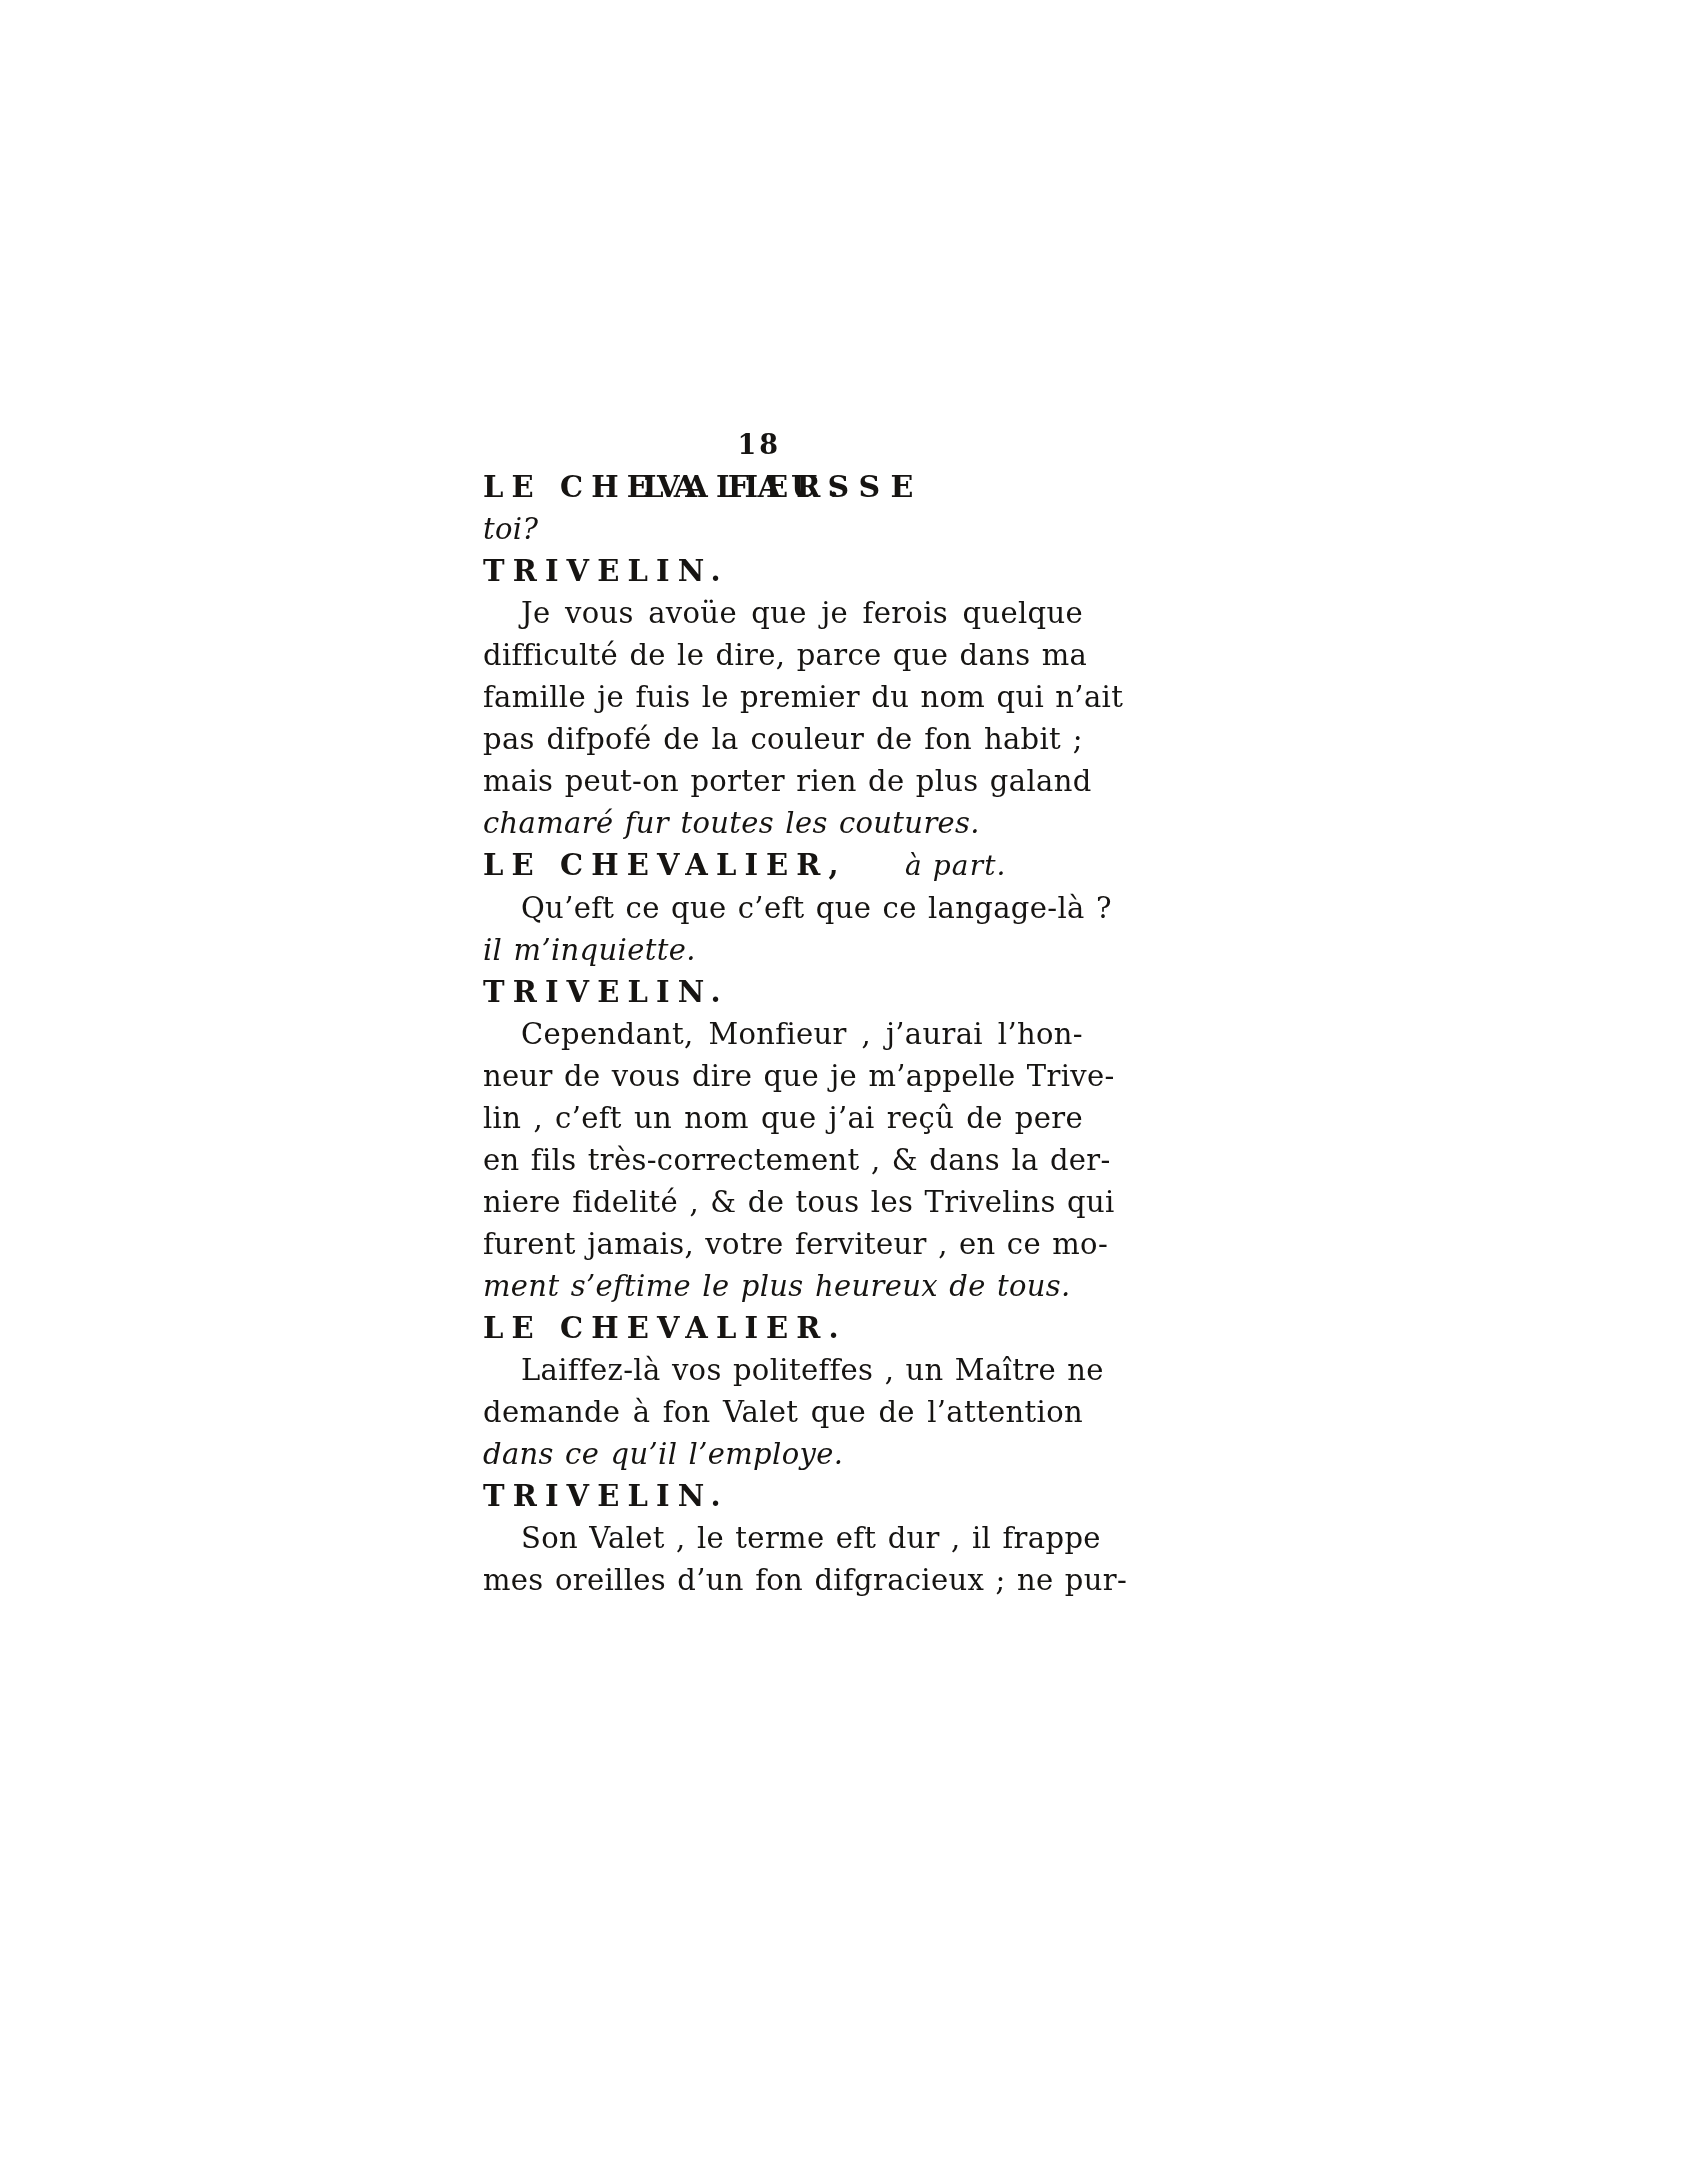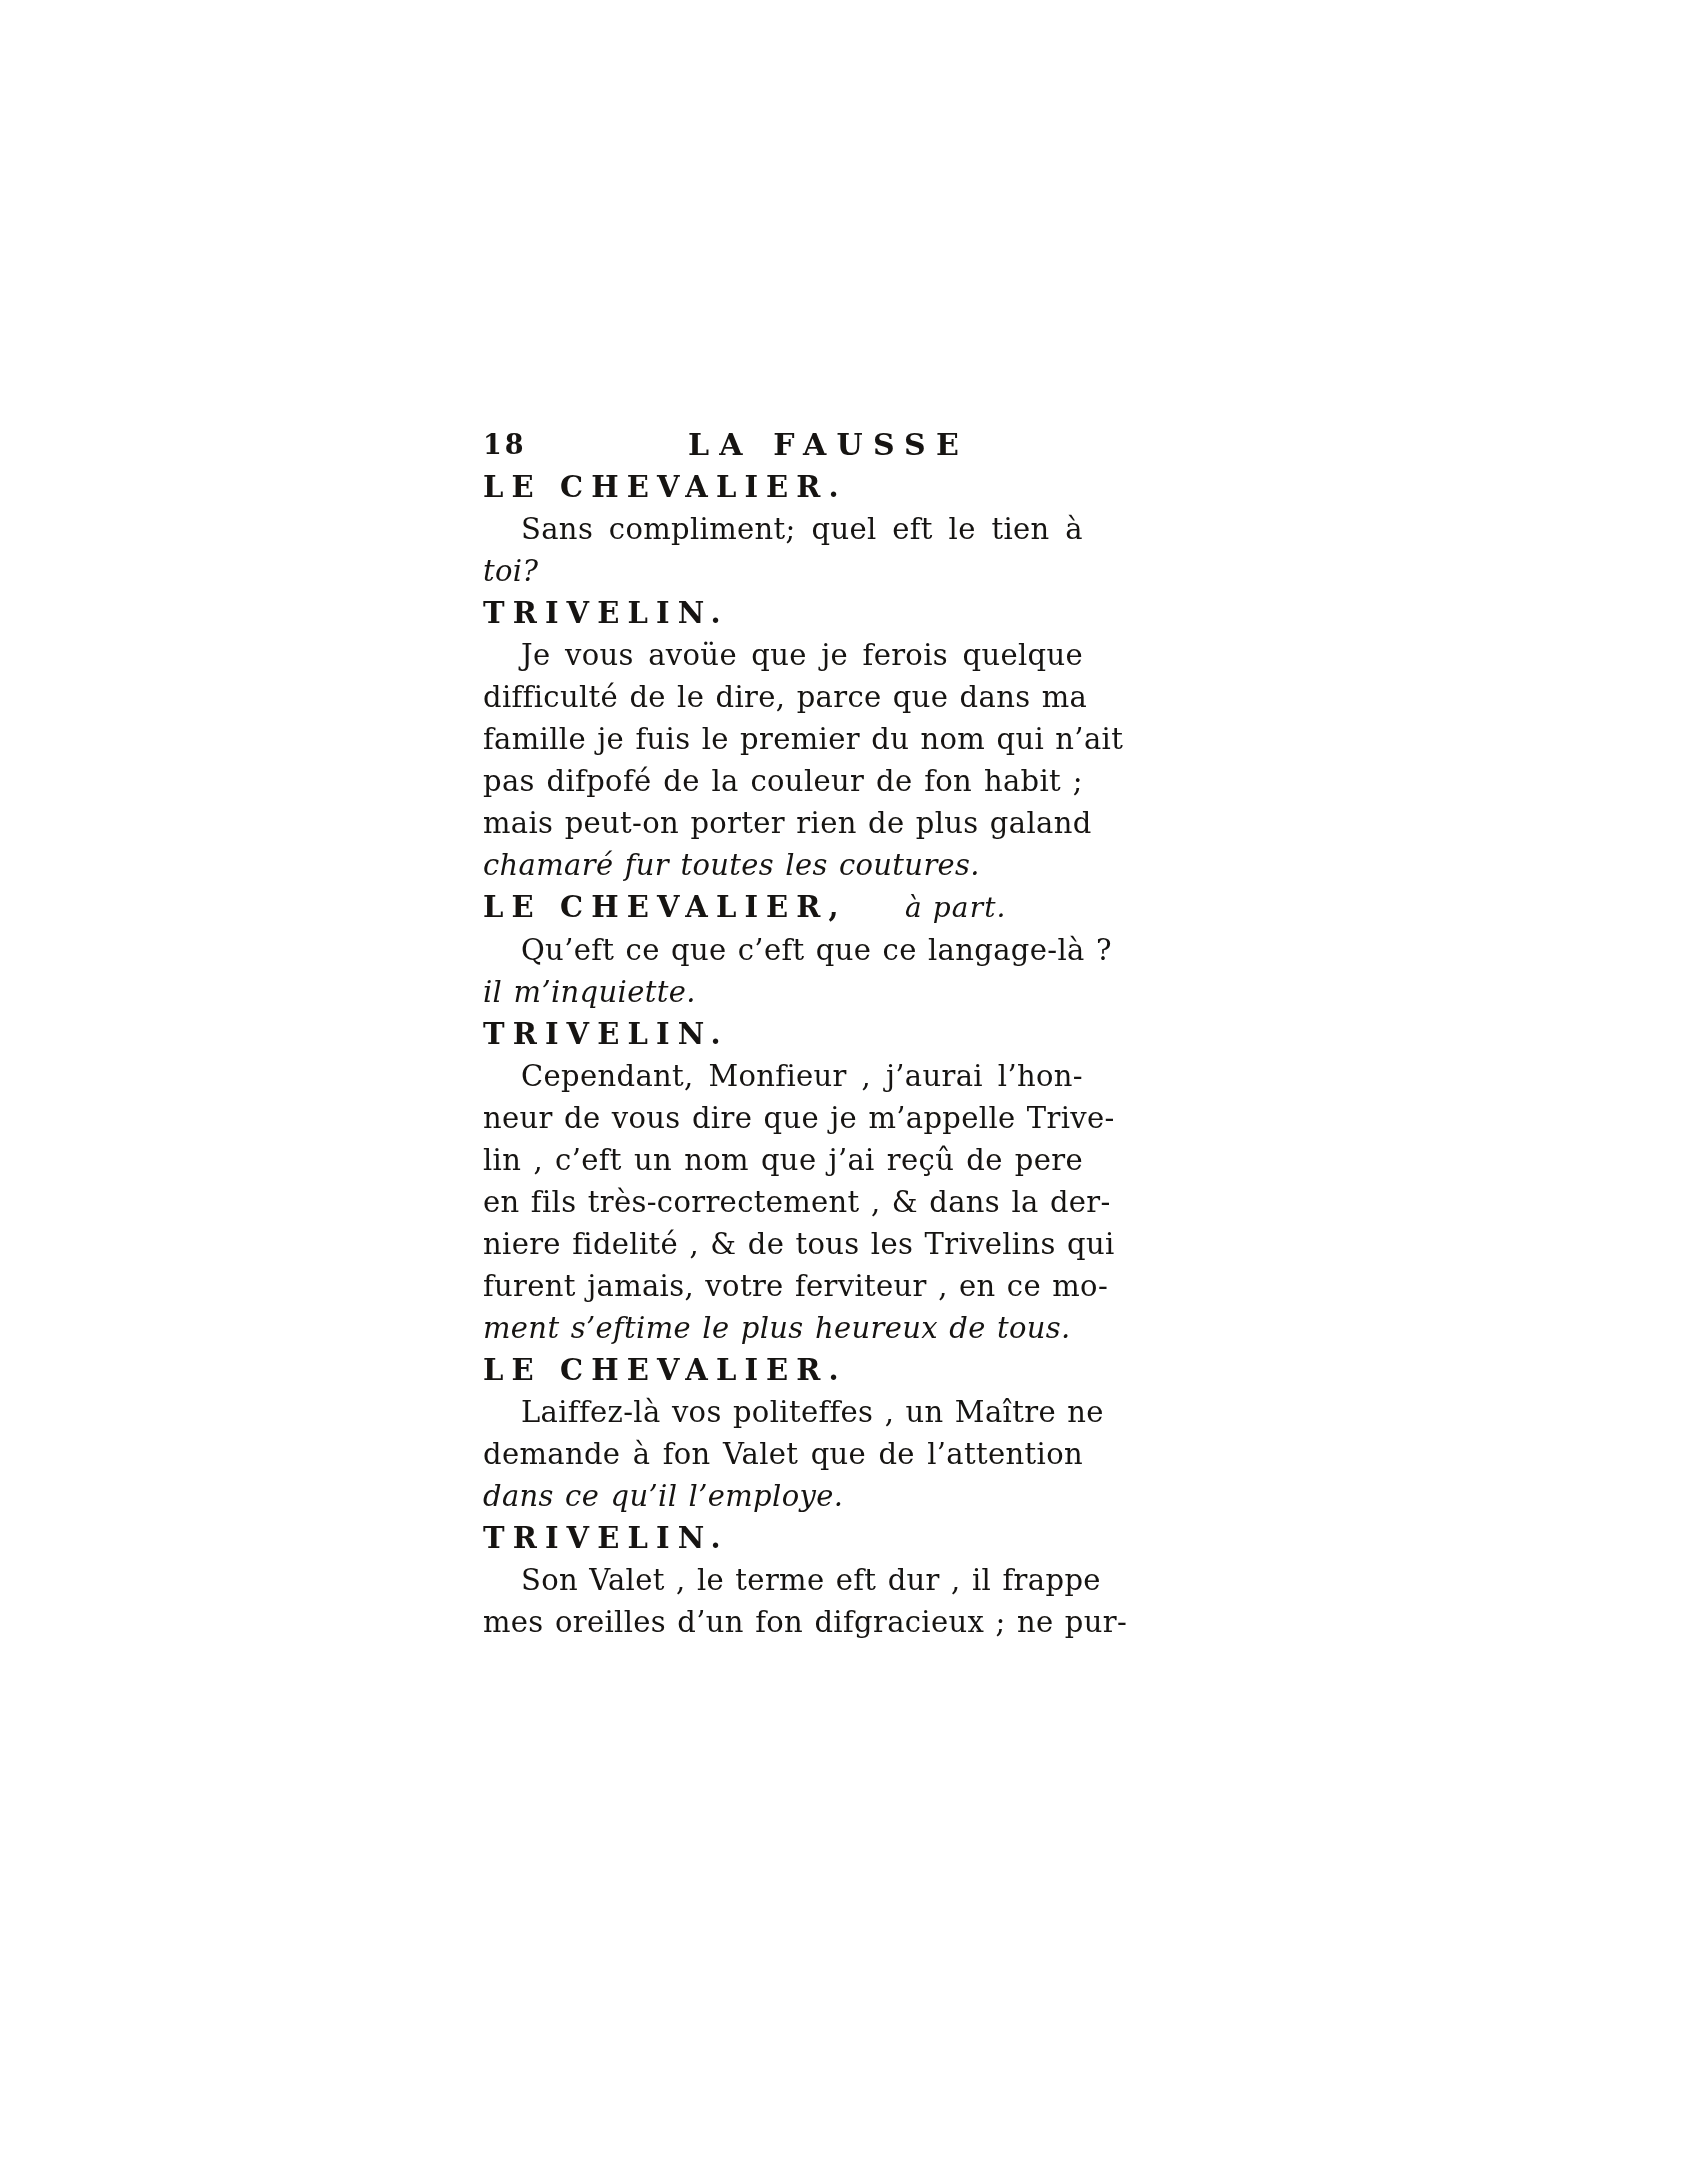--- a/index.html
+++ b/index.html
@@ -19,20 +19,21 @@
     position: absolute;
     top: 424px;
     left: 483px;
     width: 600px;
   }
   .page-header {
     display: flex;
     align-items: center;
     line-height: 42px;
     height: 42px;
+    flex-direction: column;
   }
   .page-number {
     width: 91px;
     font-size: 27px;
     letter-spacing: 3px;
     font-weight: bold;
   }
   .running-title {
     flex: 1;
     text-align: center;
@@ -77,21 +78,20 @@
 <body>
 
 <div class="scan-page">
 
   <div class="page-header">
     <div class="page-number">18</div>
     <div class="running-title">LA FAUSSE</div>
   </div>
 
   <div class="speaker-heading">LE CHEVALIER.</div>
-  <div class="text-line indent">Sans compliment; quel eft le tien à</div>
   <div class="text-line short">toi?</div>
 
   <div class="speaker-heading">TRIVELIN.</div>
   <div class="text-line indent">Je vous avoüe que je ferois quelque</div>
   <div class="text-line">difficulté de le dire, parce que dans ma</div>
   <div class="text-line">famille je fuis le premier du nom qui n’ait</div>
   <div class="text-line">pas difpofé de la couleur de fon habit ;</div>
   <div class="text-line">mais peut-on porter rien de plus galand</div>
   <div class="text-line short">chamaré fur toutes les coutures.</div>
 

